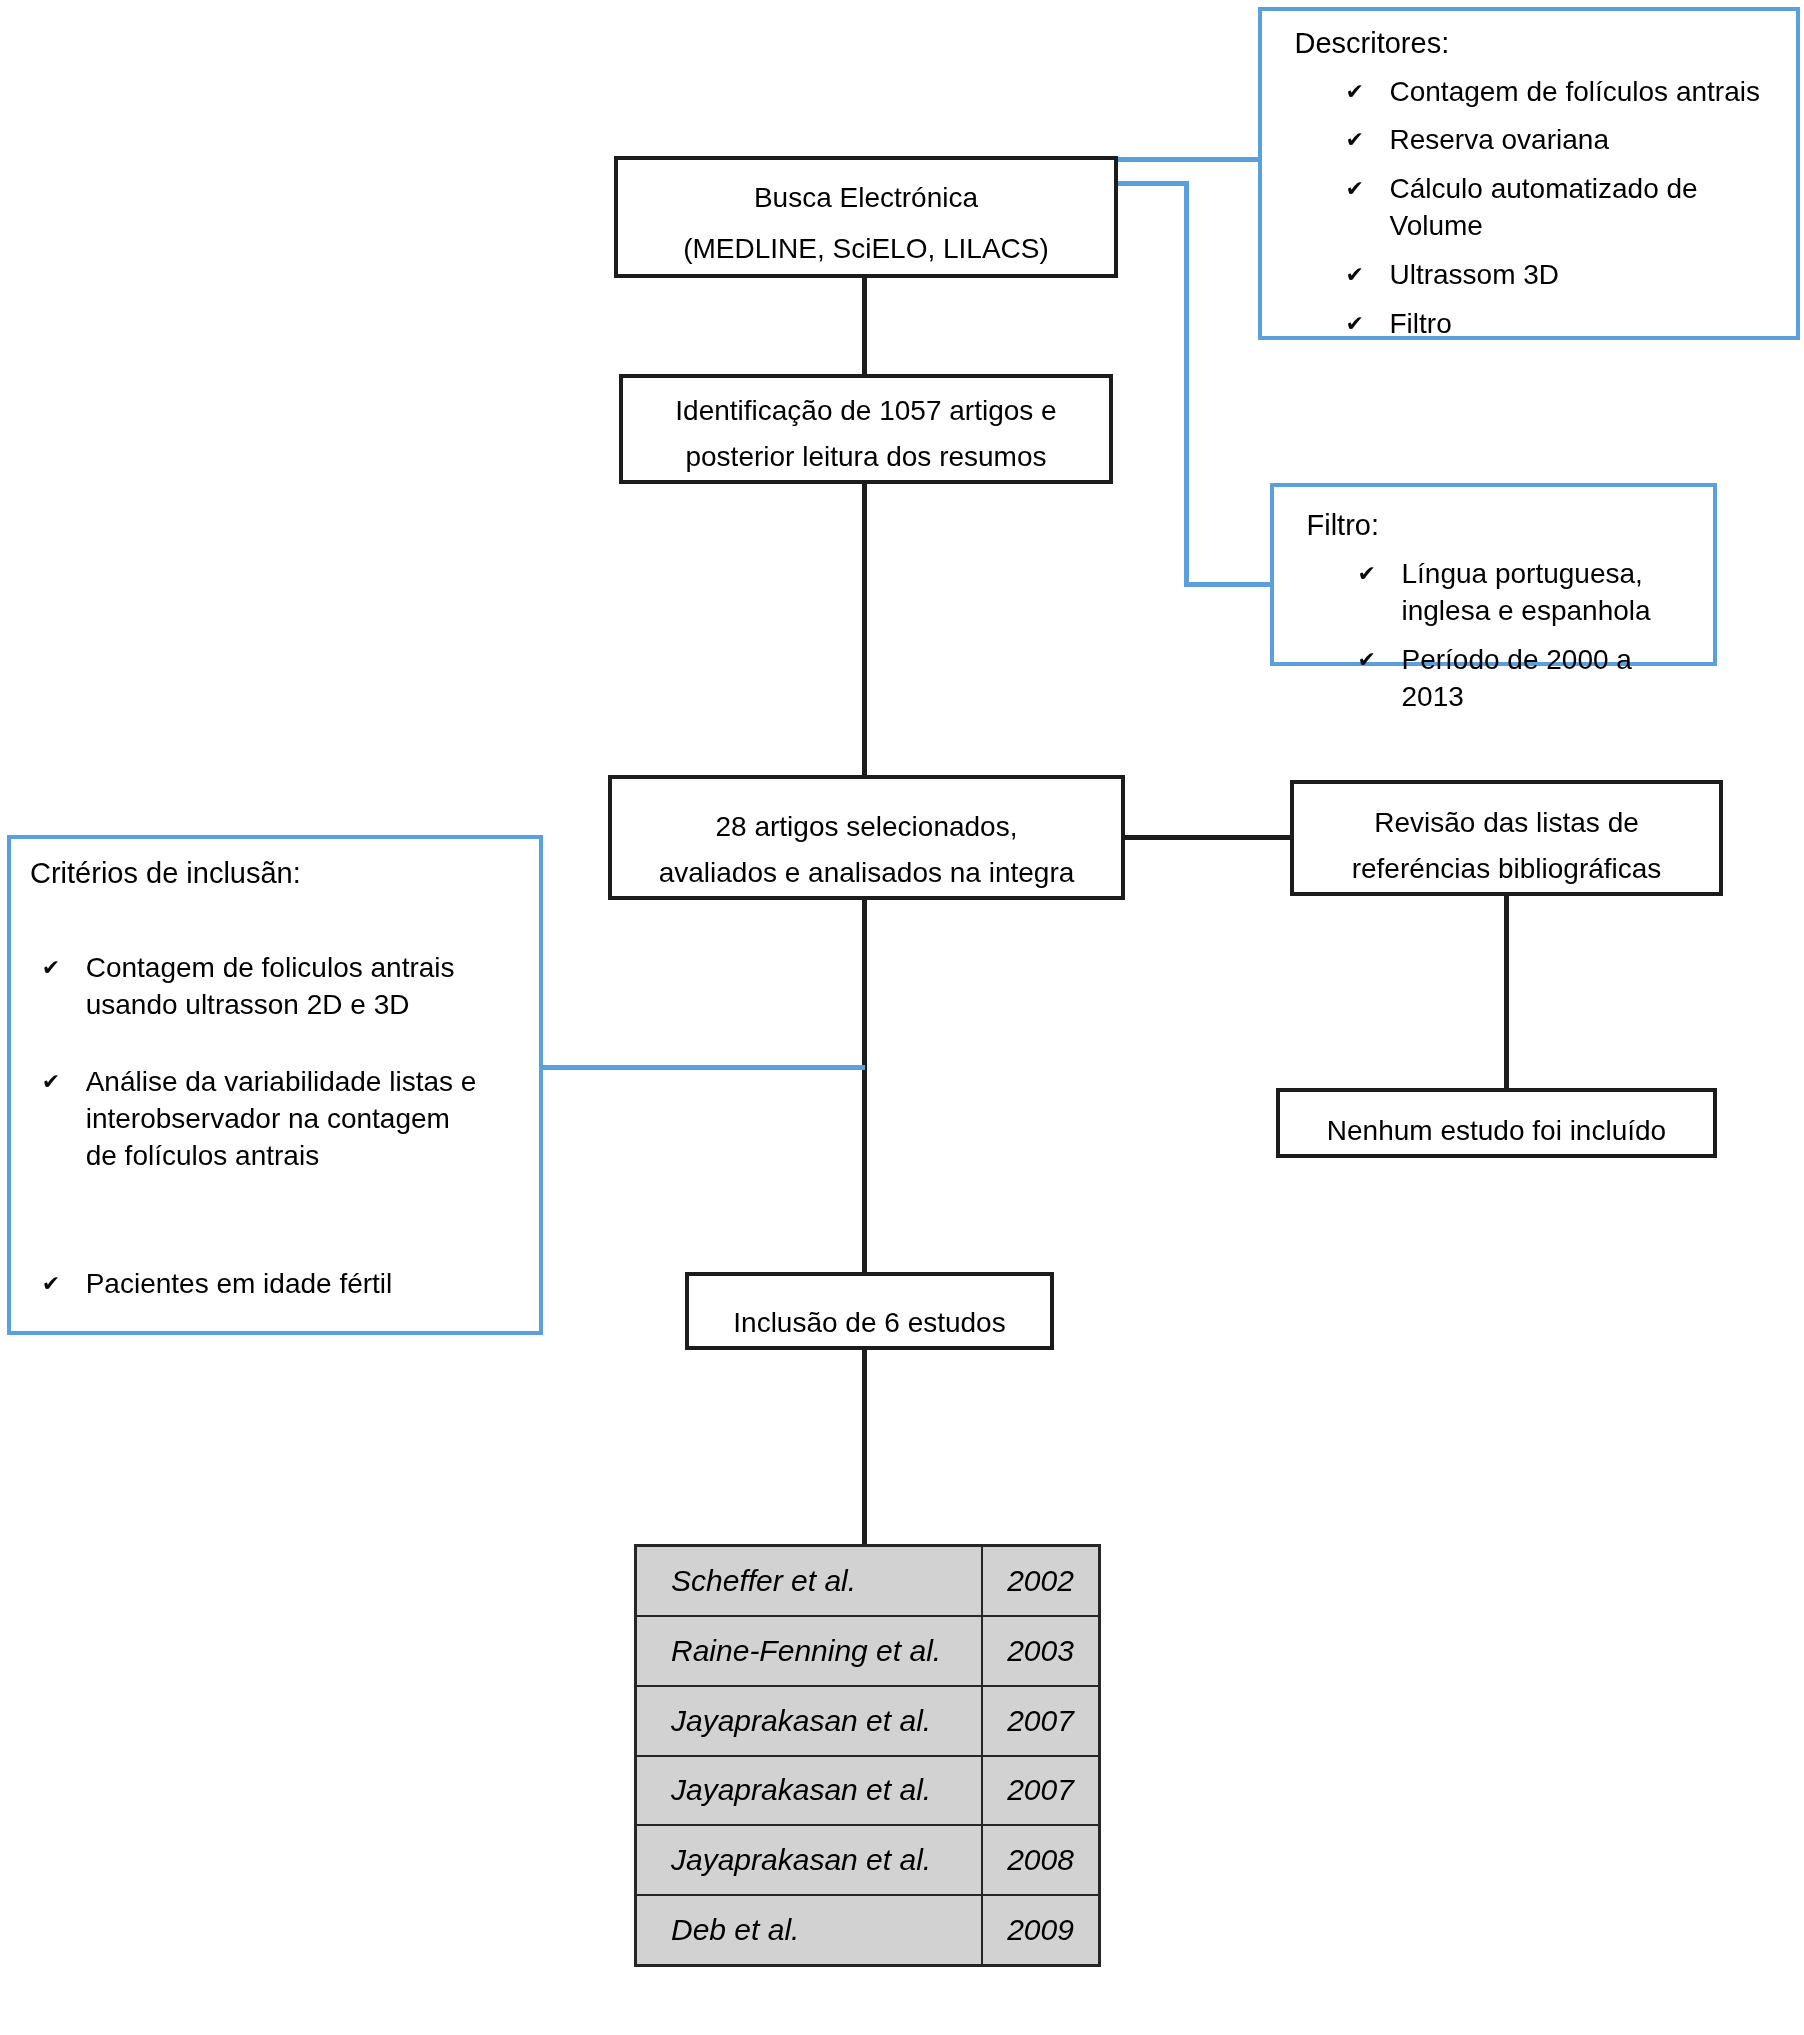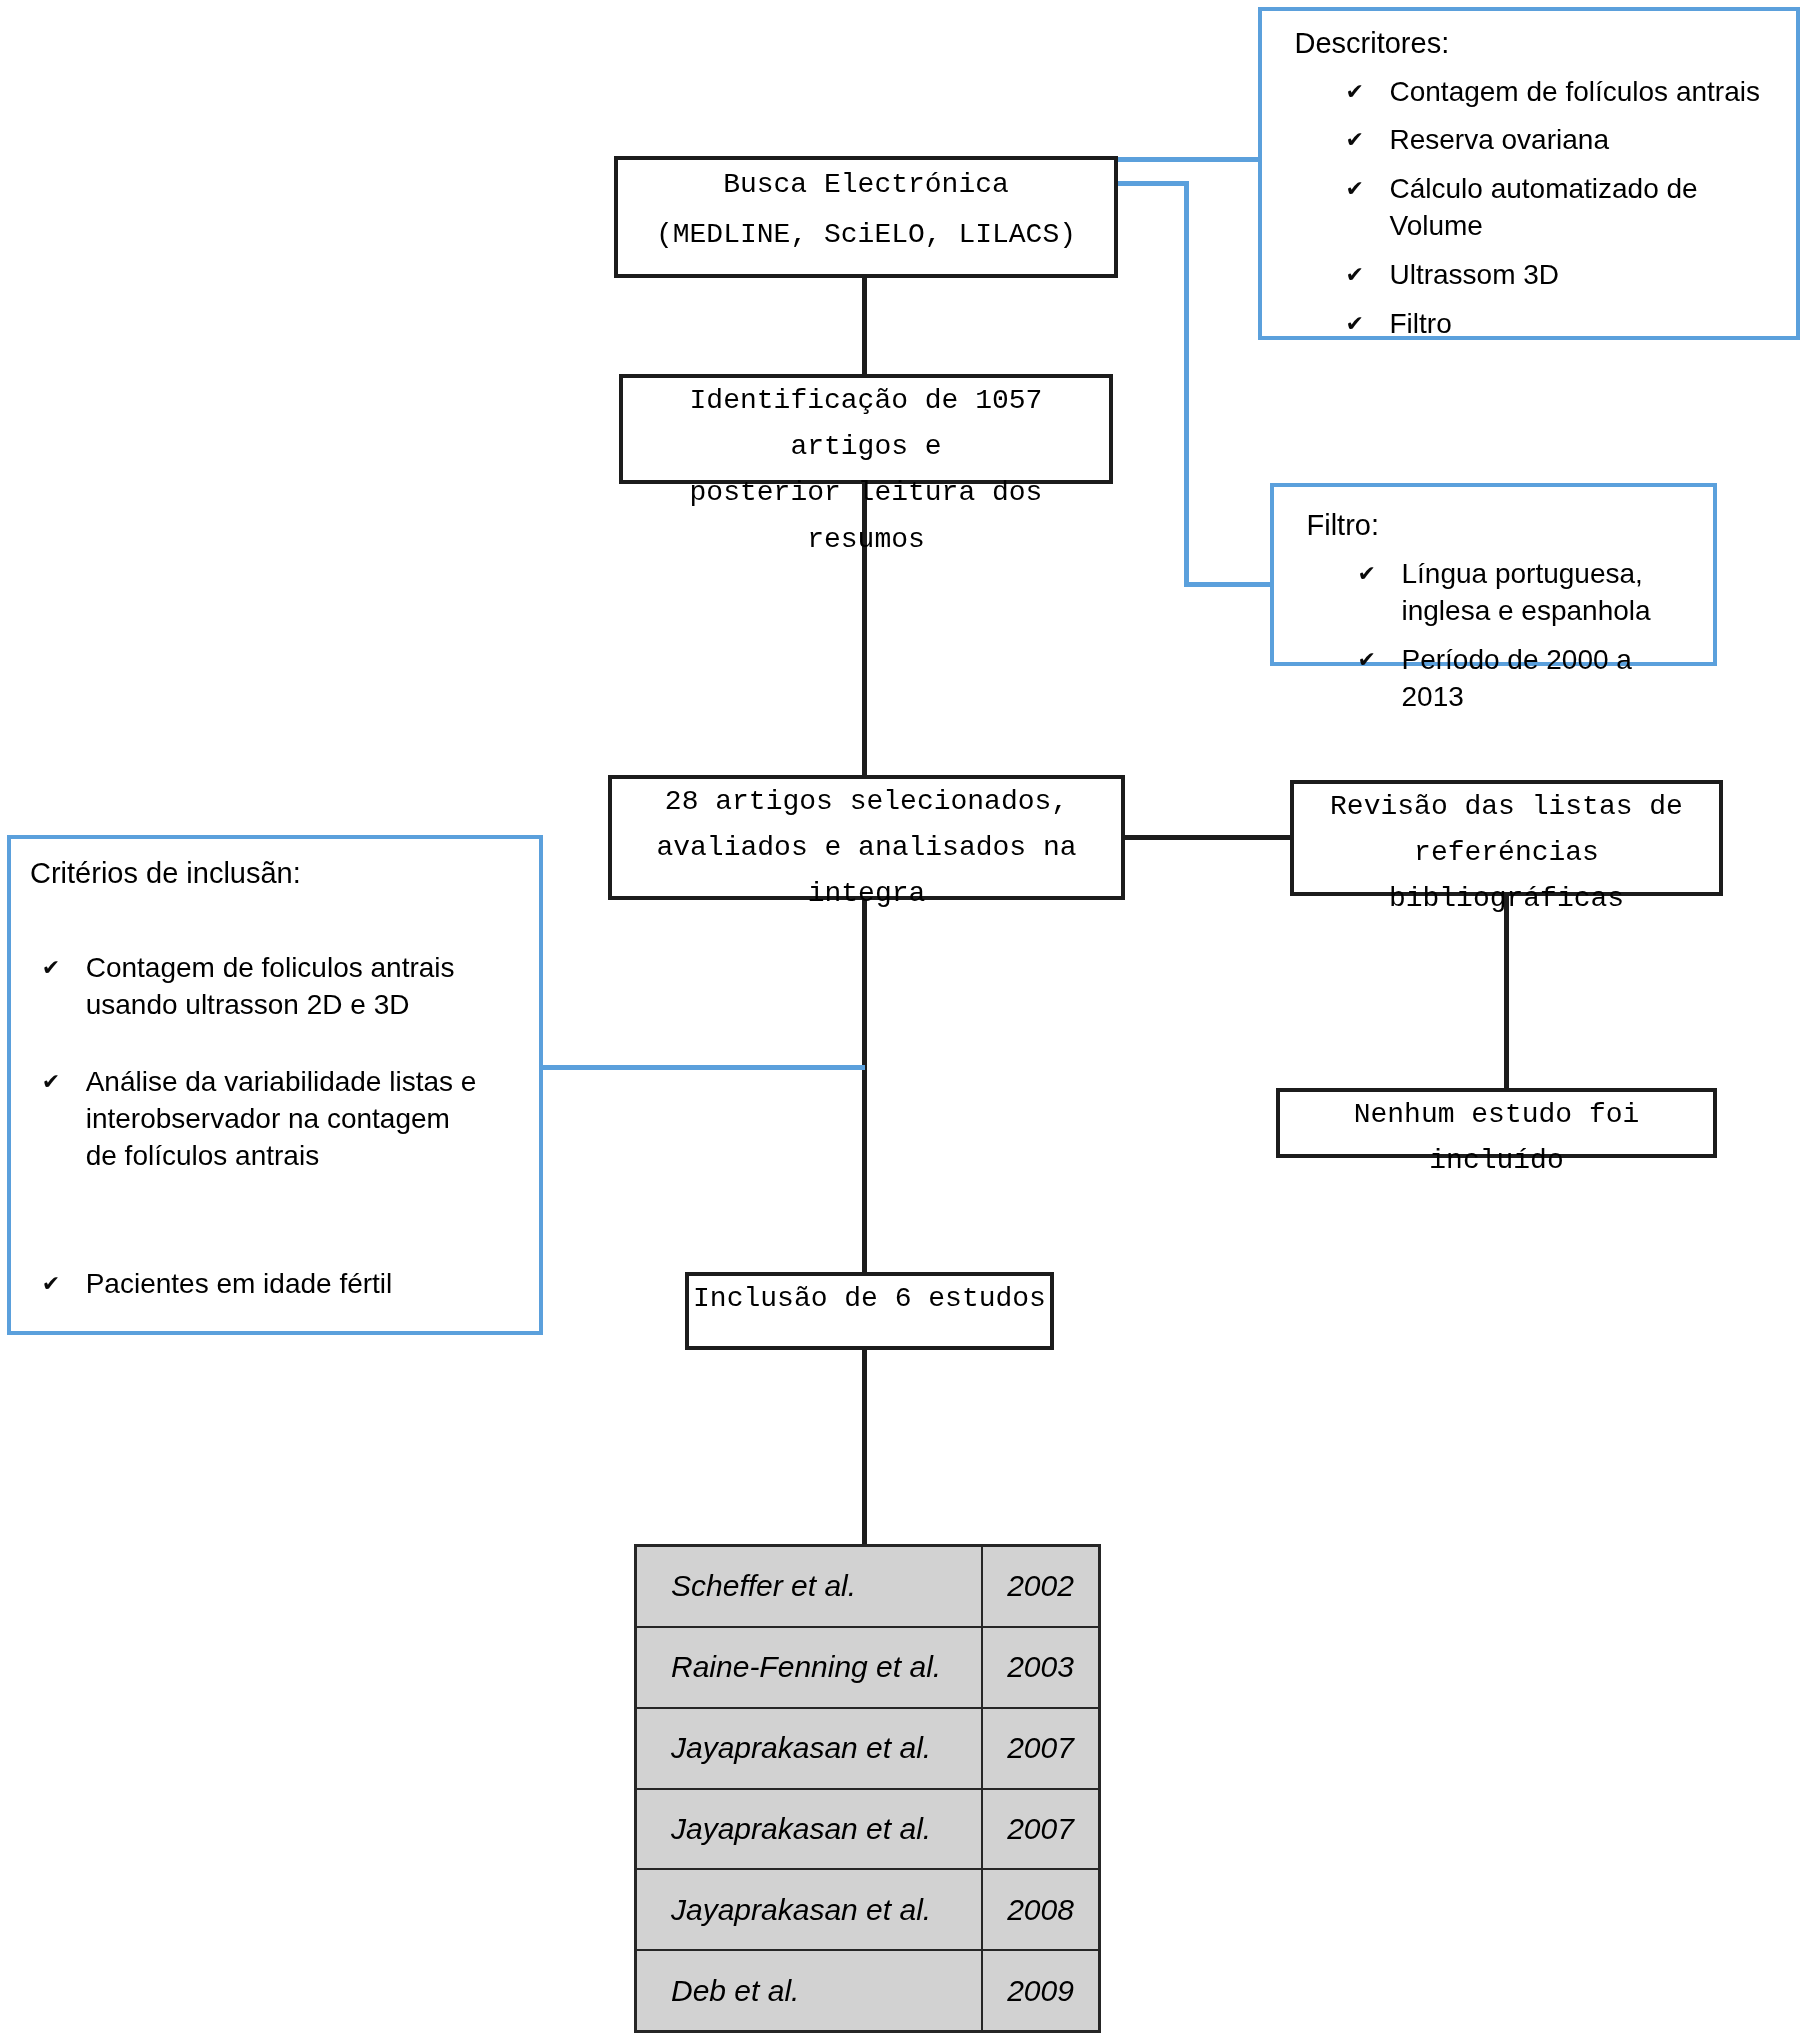--- a/index.html
+++ b/index.html
@@ -21,21 +21,21 @@
   
   .conn{position:absolute;}
   .conn.black{background:var(--ink);}
   .conn.blue{background:var(--accent);}
   .conn.v{width:4.5px;}
   .conn.h{height:4.5px;}
   
   .box{position:absolute;box-sizing:border-box;background:#fff;}
   .black-box{border:4.5px solid var(--ink);}
   .blue-box{border:4.5px solid var(--accent);}
-  .center-box{display:flex;align-items:flex-start;justify-content:center;font-family:Liberation Mono, monospace;}
+  .center-box{display:flex;align-items:flex-end;justify-content:center;}
   .box-text{
     white-space:pre-line;
     text-align:center;
     font-size:28px;
     line-height:1.65;
   }
   .busca .box-text{line-height:1.8;}
   
   .panel{padding:17px 19.5px 0 32.5px;}
   .panel-title{font-size:29px;line-height:37px;}
@@ -63,21 +63,21 @@
   .filtro .check-item{margin-bottom:11.7px;}
   
   .criterios{padding-top:16px;padding-left:19.5px;}
   .criterios .check-list{padding-left:11.7px;}
   .criterios .item-gap-a{margin-top:57px;}
   .criterios .item-gap-b{margin-top:40px;}
   .criterios .item-gap-c{margin-top:91px;}
   
   .studies-table{
     position:absolute;
-    left:634px;top:1544px;width:467px;height:489px;
+    left:634px;top:1544px;width:467px;height:423px;
     box-sizing:border-box;
     display:grid;
     grid-template-columns:346px 1fr;
     grid-template-rows:repeat(6,1fr);
     border:2.6px solid var(--table-border);
     background:var(--table-border);
   }
   .cell{
     background:var(--table-bg);
     border:1.9px solid var(--table-border);

